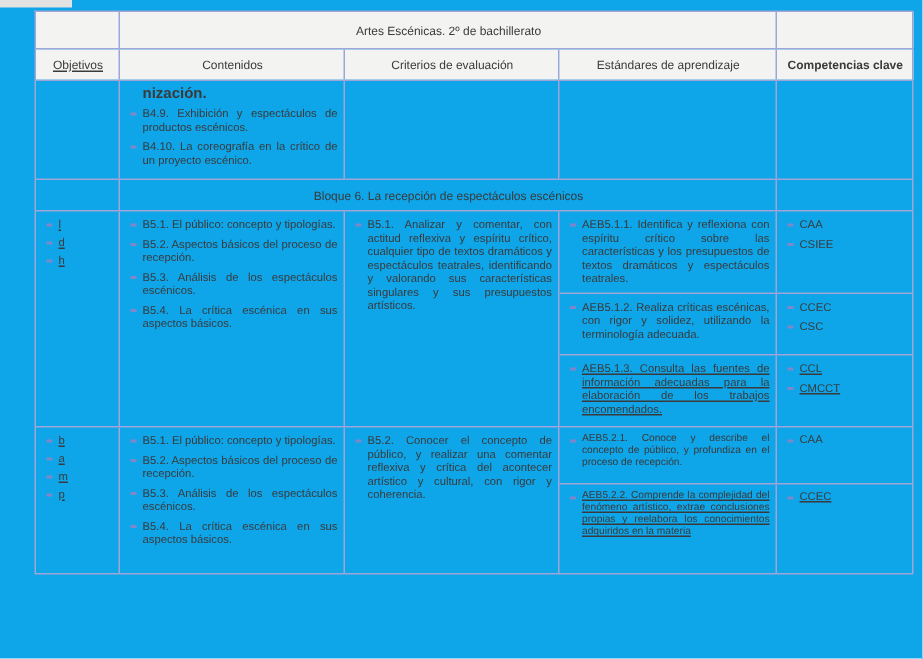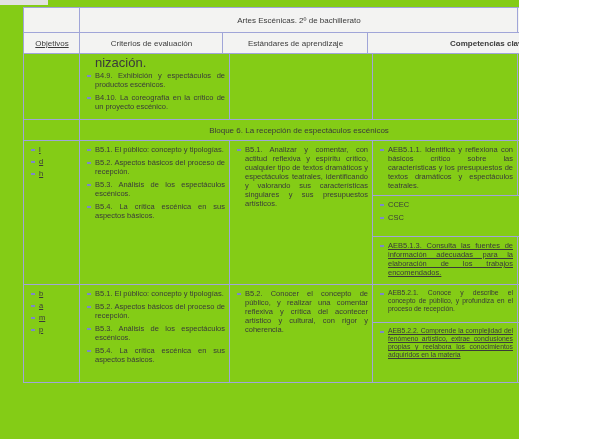--- a/index.html
+++ b/index.html
@@ -1,18 +1,18 @@
 <!DOCTYPE html>
 <html><head>
 <meta charset="utf-8">
 <style>
   html,body{margin:0;padding:0;background:#fff;}
   *{box-sizing:border-box;}
   .canvas{
-    position:relative;width:519px;height:439px;background:#84cc16;overflow:hidden;
+    position:relative;width:615px;height:439px;background:#0ea5e9;overflow:hidden;
     font-family:"Liberation Sans","DejaVu Sans",sans-serif;color:#3a3a3a;
   }
   .artifact{position:absolute;left:0;top:0;width:48px;height:5px;background:#e2e2e2;}
   .tbl{
     position:absolute;left:23px;top:7px;width:586px;
     border-top:1px solid #a0a5d8;border-left:1px solid #a0a5d8;
     display:flex;flex-direction:column;
   }
   .row{display:flex;border-bottom:1px solid #a0a5d8;}
   .cell{border-right:1px solid #a0a5d8;padding:4px 4px 3px 5px;overflow:hidden;}
@@ -22,21 +22,21 @@
   .cspan{width:438px;}
   .c5{flex:1;font-weight:bold;}
   .hdr{background:#f3f3f2;}
   .center{display:flex;align-items:center;justify-content:center;text-align:center;
           font-size:8px;line-height:9px;}
   .colhead{display:flex;align-items:center;justify-content:center;text-align:center;
            font-size:8px;line-height:9px;}
   .just{text-align:justify;}
   .li{position:relative;padding-left:10px;margin-bottom:4px;font-size:7.5px;line-height:9px;}
   .li::before{content:"";position:absolute;left:2px;top:3.5px;width:4px;height:2px;background:#7d88cb;}
-  .cont{padding-left:10px;margin-bottom:4px;font-size:13px;line-height:9px;}
+  .cont{padding-left:10px;margin-bottom:4px;font-size:10px;line-height:9px;font-weight:bold;}
   .obj .li{margin-bottom:3px;}
   .c45{flex:1;display:flex;flex-direction:column;padding:0;border-right:1px solid #a0a5d8;}
   .subrow{display:flex;border-bottom:1px solid #a0a5d8;}
   .subrow.lastsub{border-bottom:none;flex:1;text-decoration:underline;}
   .c4s{width:145px;border-right:1px solid #a0a5d8;padding:4px 4px 3px 5px;}
   .c5s{flex:1;padding:4px 3px 3px 5px;}
   .small .li{font-size:6.8px;line-height:8px;}
   .r-title{height:25px;}
   .r-head{height:21px;}
   .r-b4{height:66px;}
@@ -55,20 +55,21 @@
   <div class="tbl">
 
     <div class="row r-title">
       <div class="cell c1 hdr"></div>
       <div class="cell cspan hdr center">Artes Escénicas. 2º de bachillerato</div>
       <div class="cell c5 hdr"></div>
     </div>
 
     <div class="row r-head">
       <div class="cell c1 hdr colhead">Objetivos</div>
+      <div class="cell c2 hdr colhead">Contenidos</div>
       <div class="cell c3 hdr colhead">Criterios de evaluación</div>
       <div class="cell hdr colhead" style="width:145px">Estándares de aprendizaje</div>
       <div class="cell c5 hdr colhead">Competencias clave</div>
     </div>
 
     <div class="row r-b4">
       <div class="cell c1"></div>
       <div class="cell c2">
         <div class="cont just">nización.</div>
         <div class="li just">B4.9. Exhibición y espectáculos de productos escénicos.</div>
@@ -96,28 +97,31 @@
         <div class="li just">B5.2. Aspectos básicos del proceso de recepción.</div>
         <div class="li just">B5.3. Análisis de los espectáculos escénicos.</div>
         <div class="li just">B5.4. La crítica escénica en sus aspectos básicos.</div>
       </div>
       <div class="cell c3">
         <div class="li just">B5.1. Analizar y comentar, con actitud reflexiva y espíritu crítico, cualquier tipo de textos dramáticos y espectáculos teatrales, identificando y valorando sus características singulares y sus presupuestos artísticos.</div>
       </div>
       <div class="c45">
         <div class="subrow sub-a">
           <div class="c4s">
-            <div class="li just">AEB5.1.1. Identifica y reflexiona con básicos crítico sobre las características y los presupuestos de textos dramáticos y espectáculos teatrales.</div>
+            <div class="li just">AEB5.1.1. Identifica y reflexiona con espíritu crítico sobre las características y los presupuestos de textos dramáticos y espectáculos teatrales.</div>
           </div>
           <div class="c5s">
             <div class="li">CAA</div>
             <div class="li">CSIEE</div>
           </div>
         </div>
         <div class="subrow sub-b">
+          <div class="c4s">
+            <div class="li just">AEB5.1.2. Realiza críticas escénicas, con rigor y solidez, utilizando la terminología adecuada.</div>
+          </div>
           <div class="c5s">
             <div class="li">CCEC</div>
             <div class="li">CSC</div>
           </div>
         </div>
         <div class="subrow lastsub">
           <div class="c4s">
             <div class="li just">AEB5.1.3. Consulta las fuentes de información adecuadas para la elaboración de los trabajos encomendados.</div>
           </div>
           <div class="c5s">

